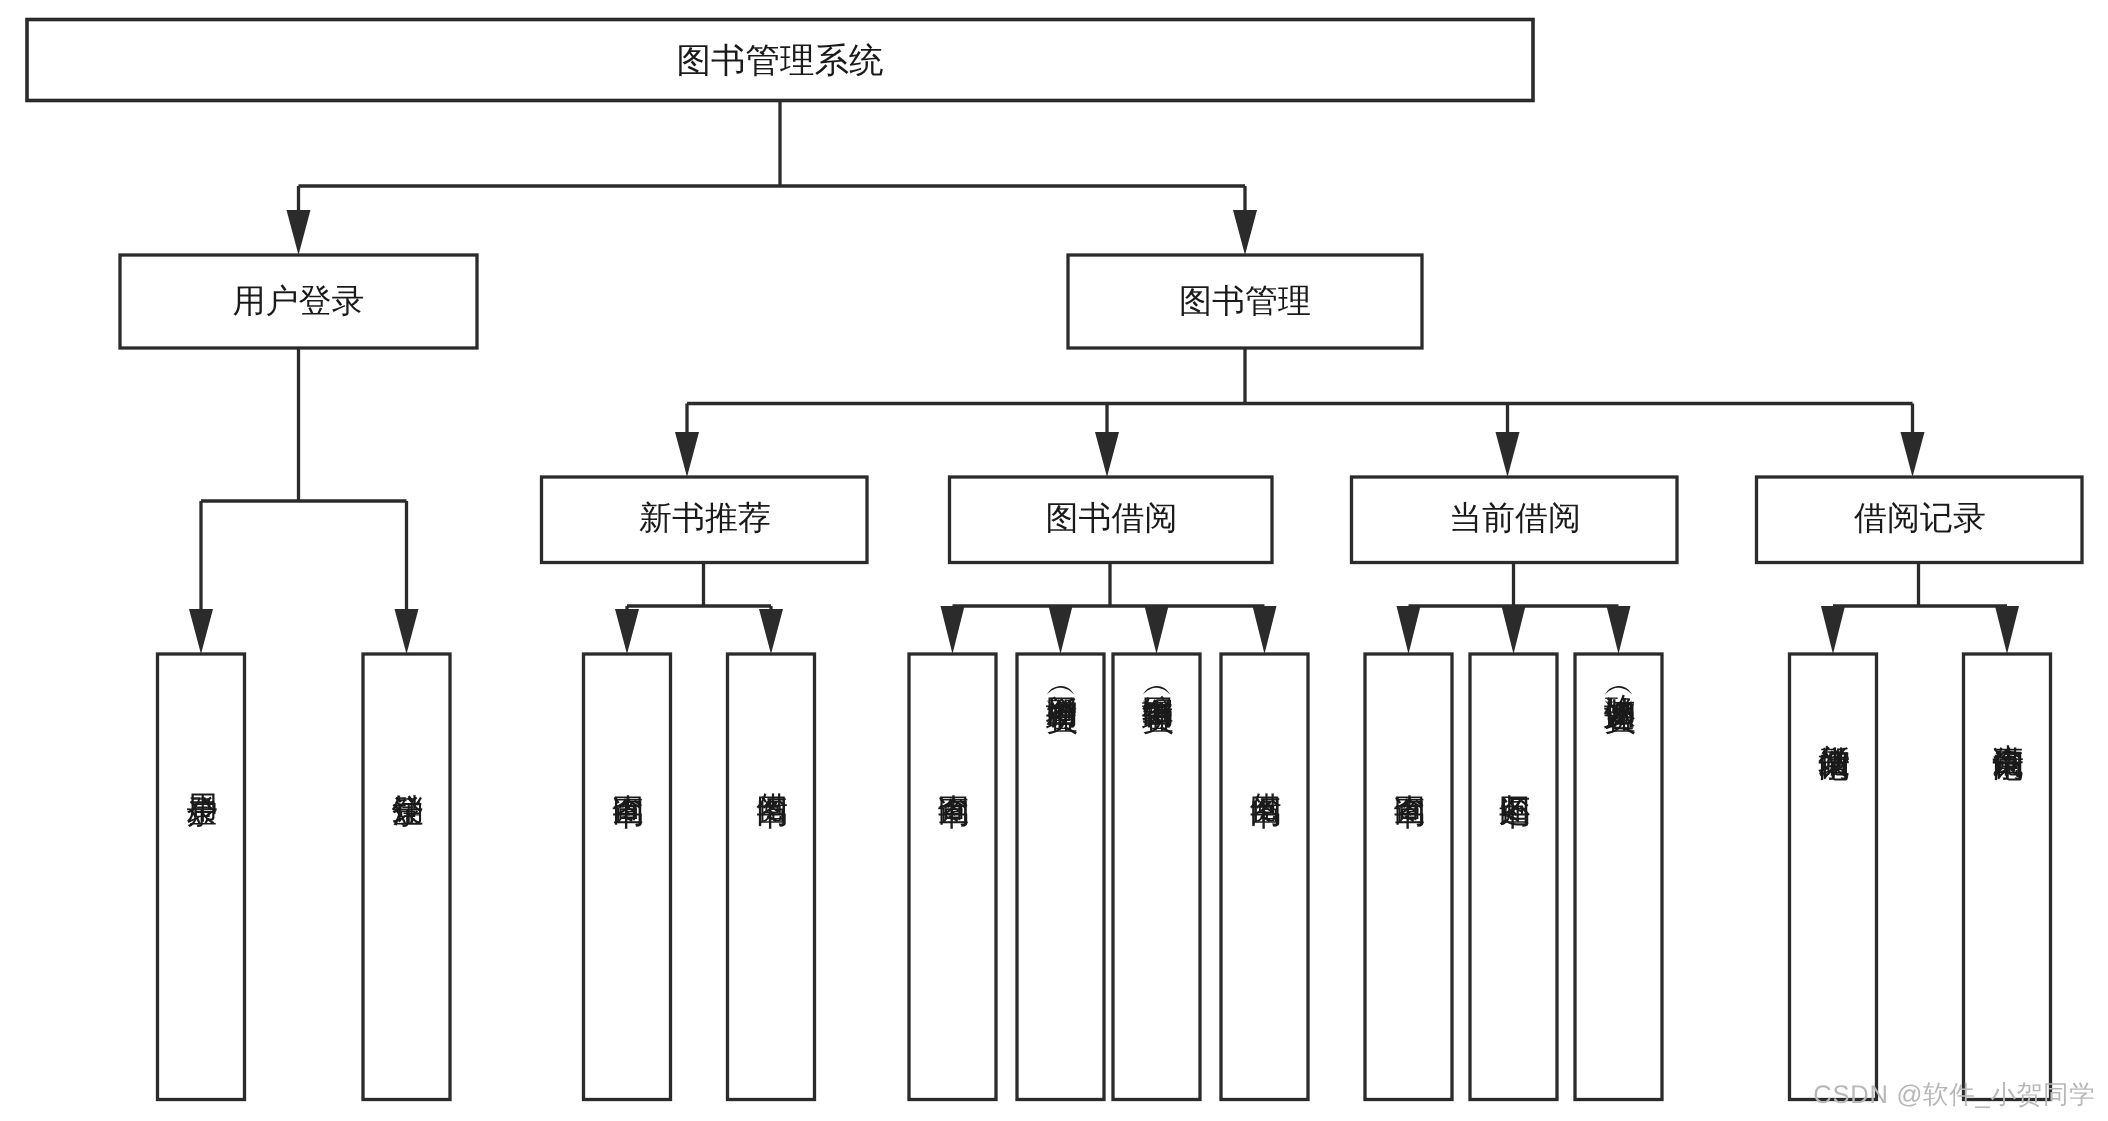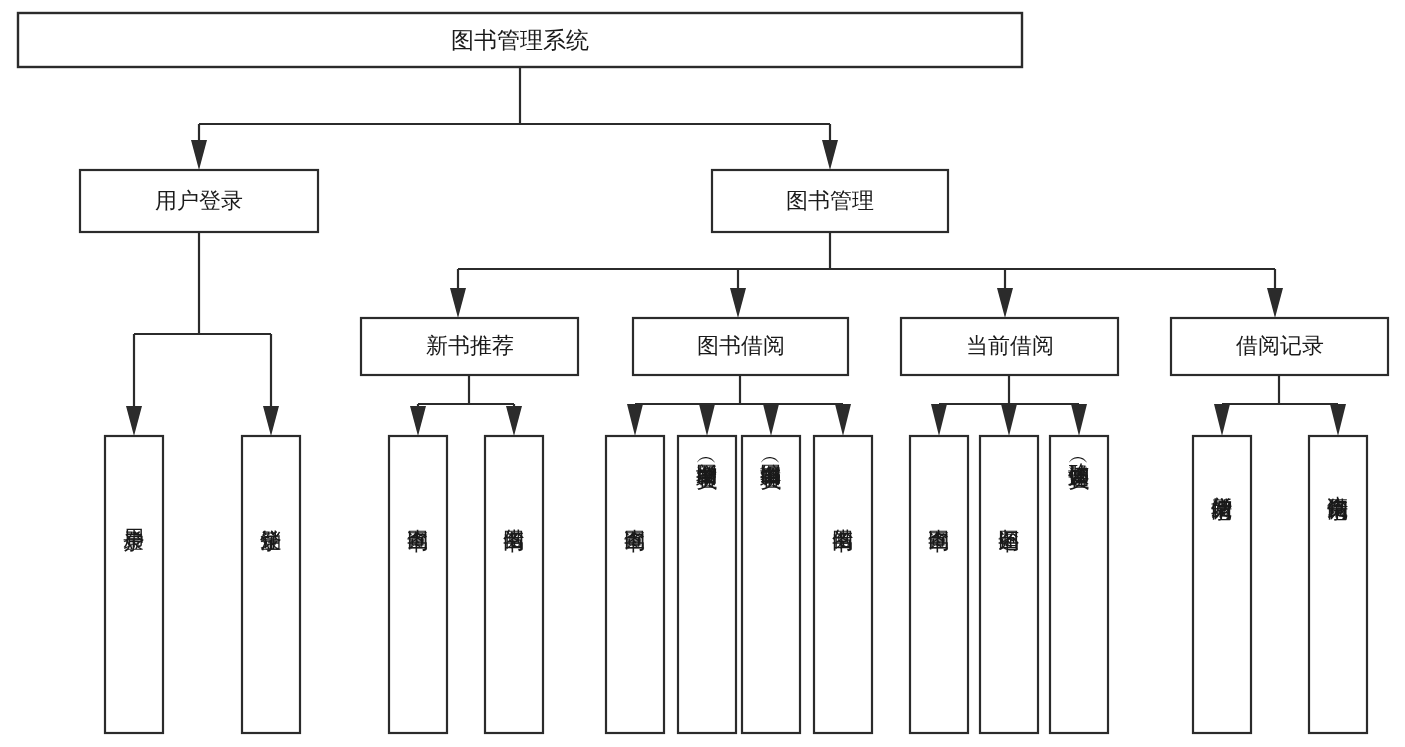--- a/index.html
+++ b/index.html
@@ -237,13 +237,14 @@
     <span class="leaf-label-text">确认归还（管理员）</span>
   </div>
 
   <div class="leaf-label-cell" style="left:1193px; top:436px; width:58px; height:297px; padding-top:43px;">
     <span class="leaf-label-text">新增借阅记录</span>
   </div>
   <div class="leaf-label-cell" style="left:1309px; top:436px; width:58px; height:297px; padding-top:43px;">
     <span class="leaf-label-text">查询借阅记录</span>
   </div>
 
+  <div class="watermark">CSDN @软件_小贺同学</div>
 </div>
 
 </body></html>

